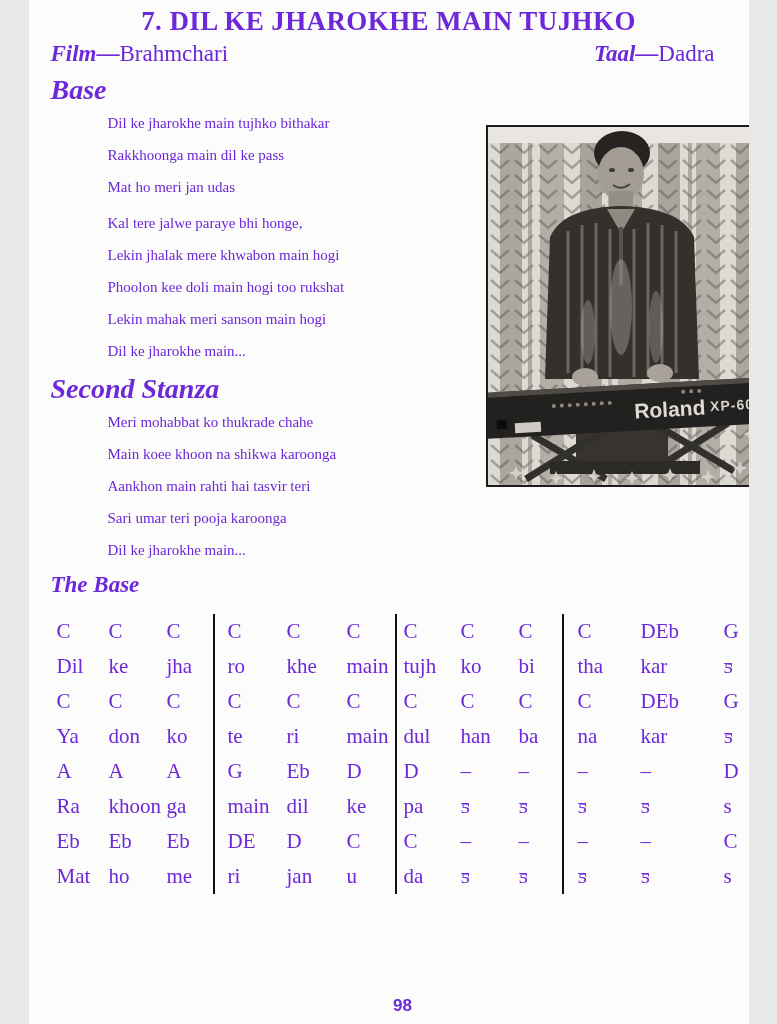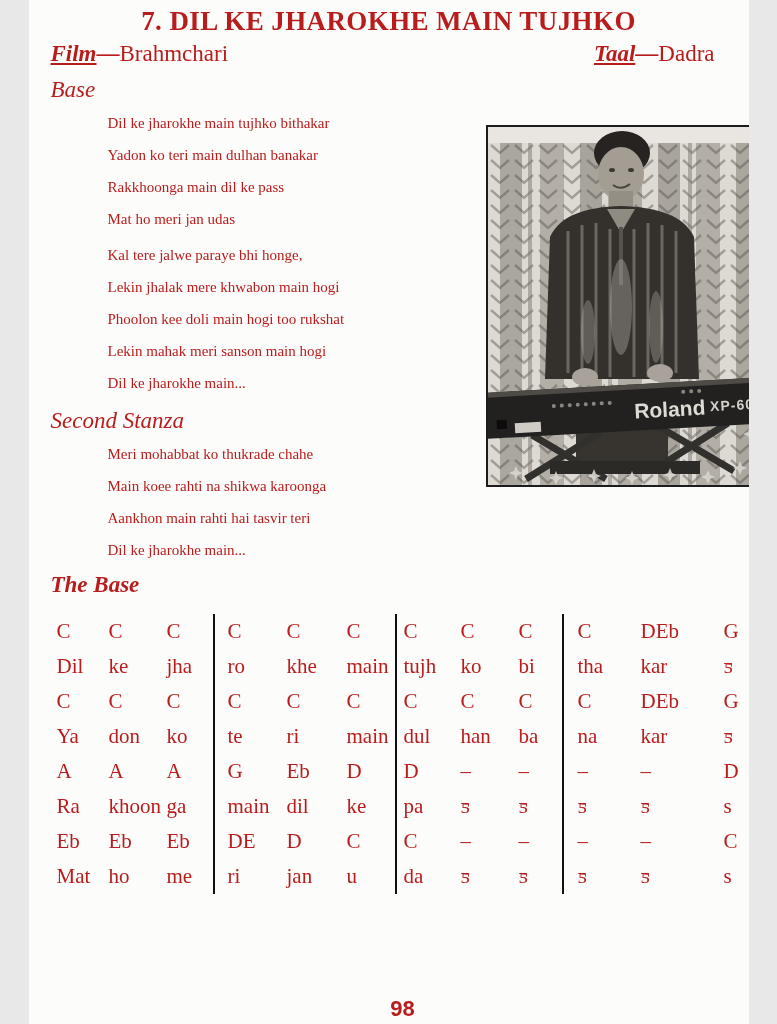--- a/index.html
+++ b/index.html
@@ -1,30 +1,30 @@
 <!DOCTYPE html>
 <html><head>
 <meta charset="utf-8">
 <style>
   html,body { margin:0; padding:0; background:#e8e8e8; }
   .page {
     position:relative; width:720px; height:1024px; margin:0 auto;
-    background:#fcfcfb; color:#b91c1c; overflow:hidden;
+    background:#fcfcfb; color:#6d28d9; overflow:hidden;
     font-family:"Liberation Serif","DejaVu Serif",serif;
   }
   .title {
     margin:6px 10px 0 10px; text-align:center;
     font-size:27px; font-weight:700; letter-spacing:.4px; line-height:31px;
   }
   .meta { display:flex; justify-content:space-between; margin:4px 34px 0 22px; font-size:23px; line-height:26px; }
-  .meta-label { font-weight:700; font-style:italic;text-decoration:underline; }
+  .meta-label { font-weight:700; font-style:italic; }
   .meta-dash { font-weight:700; }
   .shead {
-    margin:10px 0 0 22px; font-size:23px; line-height:26px;
-    font-weight:400; font-style:italic;
+    margin:10px 0 0 22px; font-size:28px; line-height:26px;
+    font-weight:700; font-style:italic;
   }
   .shead.fs { margin-top:9px; }
   .lyrics { margin:4px 0 0 79px; font-size:15px; line-height:32px; }
   .lyric-line { white-space:nowrap; }
 
   .photo {
     position:absolute; left:457px; top:125px; width:277px; height:358px;
     border:2px solid #1c1c1c; background:#d6d3cd; box-sizing:content-box;
   }
   .photo svg { display:block; }
@@ -43,56 +43,56 @@
     font-family:"Liberation Serif","DejaVu Serif","DejaVu Sans",serif;
   }
   .ncell.bar { border-left:2px solid #111; }
   .ncell.c3 { padding-left:13px; }
   .ncell.c6 { padding-left:7px; }
   .ncell.c9 { padding-left:14px; }
 
   .page-number {
     position:absolute; top:996px; left:0; width:748px; text-align:center;
     font-family:"Liberation Sans","DejaVu Sans",sans-serif;
-    font-weight:700; font-size:22px;
+    font-weight:700; font-size:17px;
   }
 </style>
 </head>
 <body>
 
 <div class="page">
 
   <div class="title">7. DIL KE JHAROKHE MAIN TUJHKO</div>
 
   <div class="meta">
     <div><span class="meta-label">Film</span><span class="meta-dash">—</span><span>Brahmchari</span></div>
     <div><span class="meta-label">Taal</span><span class="meta-dash">—</span><span>Dadra</span></div>
   </div>
 
   <div class="shead">Base</div>
   <div class="lyrics">
     <div class="lyric-line">Dil ke jharokhe main tujhko bithakar</div>
-    <div class="lyric-line">Yadon ko teri main dulhan banakar</div>
     <div class="lyric-line">Rakkhoonga main dil ke pass</div>
     <div class="lyric-line">Mat ho meri jan udas</div>
   </div>
 
   <div class="lyrics">
     <div class="lyric-line">Kal tere jalwe paraye bhi honge,</div>
     <div class="lyric-line">Lekin jhalak mere khwabon main hogi</div>
     <div class="lyric-line">Phoolon kee doli main hogi too rukshat</div>
     <div class="lyric-line">Lekin mahak meri sanson main hogi</div>
     <div class="lyric-line">Dil ke jharokhe main...</div>
   </div>
 
   <div class="shead fs">Second Stanza</div>
   <div class="lyrics">
     <div class="lyric-line">Meri mohabbat ko thukrade chahe</div>
-    <div class="lyric-line">Main koee rahti na shikwa karoonga</div>
+    <div class="lyric-line">Main koee khoon na shikwa karoonga</div>
     <div class="lyric-line">Aankhon main rahti hai tasvir teri</div>
+    <div class="lyric-line">Sari umar teri pooja karoonga</div>
     <div class="lyric-line">Dil ke jharokhe main...</div>
   </div>
 
   <div class="photo">
     <svg width="277" height="358" viewBox="0 0 277 358">
       <defs>
         <pattern id="chev" width="24" height="15" patternUnits="userSpaceOnUse">
           <path d="M3,3 L12,11 L21,3" fill="none" stroke="#57534d" stroke-width="2.4"></path>
         </pattern>
       </defs>

